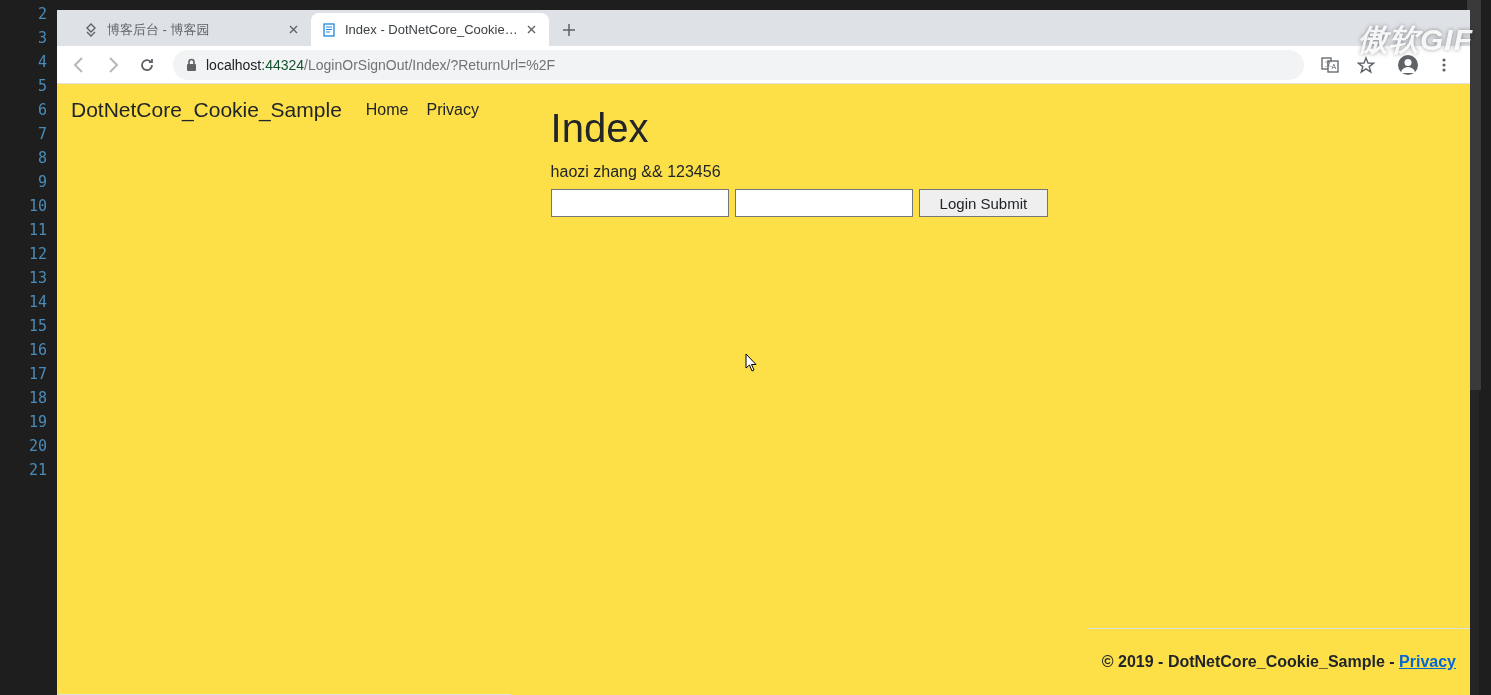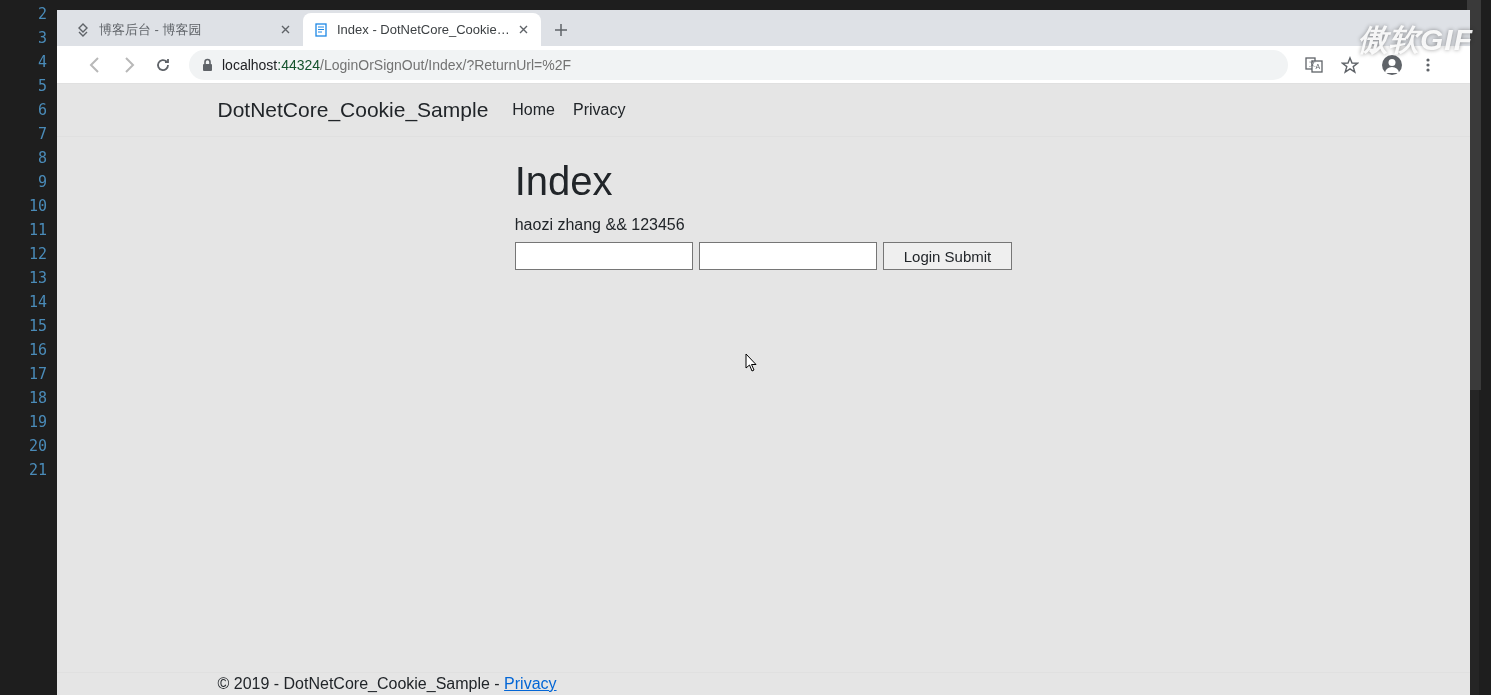--- a/index.html
+++ b/index.html
@@ -44,21 +44,21 @@
       width: 1413px; height: 685px;
       background: #fff;
       display: flex;
       flex-direction: column;
     }
     .tab-strip {
       height: 36px;
       background: #dee1e6;
       display: flex;
       align-items: flex-end;
-      padding-left: 8px;
+      padding-left: 16px;
     }
     .tab {
       height: 33px;
       width: 238px;
       display: flex;
       align-items: center;
       padding: 0 10px;
       font-size: 13px;
       color: #5f6368;
       position: relative;
@@ -95,21 +95,21 @@
       font-size: 18px;
       color: #5f6368;
       margin-left: 6px;
       margin-bottom: 2px;
     }
     .toolbar {
       height: 38px;
       background: #fff;
       display: flex;
       align-items: center;
-      padding: 0 24px;
+      padding: 0 8px;
       border-bottom: 1px solid #e0e0e0;
       gap: 6px;
     }
     .nav-icon {
       width: 28px; height: 28px;
       display: flex;
       align-items: center;
       justify-content: center;
       color: #5f6368;
       border-radius: 50%;
@@ -132,23 +132,22 @@
     .url-port { color: #14532d; }
     .url-path { color: #737373; }
     .toolbar-right {
       display: flex;
       align-items: center;
       gap: 8px;
       padding-right: 4px;
     }
     .page-content {
       flex: 1;
-      background: #e5e5e5;
-      display: flex;
-      flex-direction: column;
+      background: #fde047;
+      display: flex;
       overflow: hidden;
     }
     .navbar {
       border-bottom: 1px solid #e0e0e0;
       padding: 14px 0;
     }
     .container {
       max-width: 1120px;
       margin: 0 auto;
       padding: 0 14px;
@@ -196,24 +195,25 @@
       height: 28px;
       padding: 0 20px;
       border: 1px solid #767676;
       background: #efefef;
       font-size: 15px;
       color: #212529;
       cursor: pointer;
     }
     .footer {
       border-top: 1px solid #e0e0e0;
-      padding: 2px 0;
+      padding: 24px 0;
       font-size: 16px;
       color: #212529;
       margin-top: auto;
+      font-weight: bold;
     }
     .footer a { color: #0366d6; text-decoration: underline; cursor: pointer; }
     .watermark {
       position: absolute;
       top: 20px; right: 18px;
       font-size: 30px;
       font-weight: 900;
       font-style: italic;
       color: rgba(255,255,255,0.9);
       text-shadow: 0 0 4px rgba(0,0,0,0.4);

